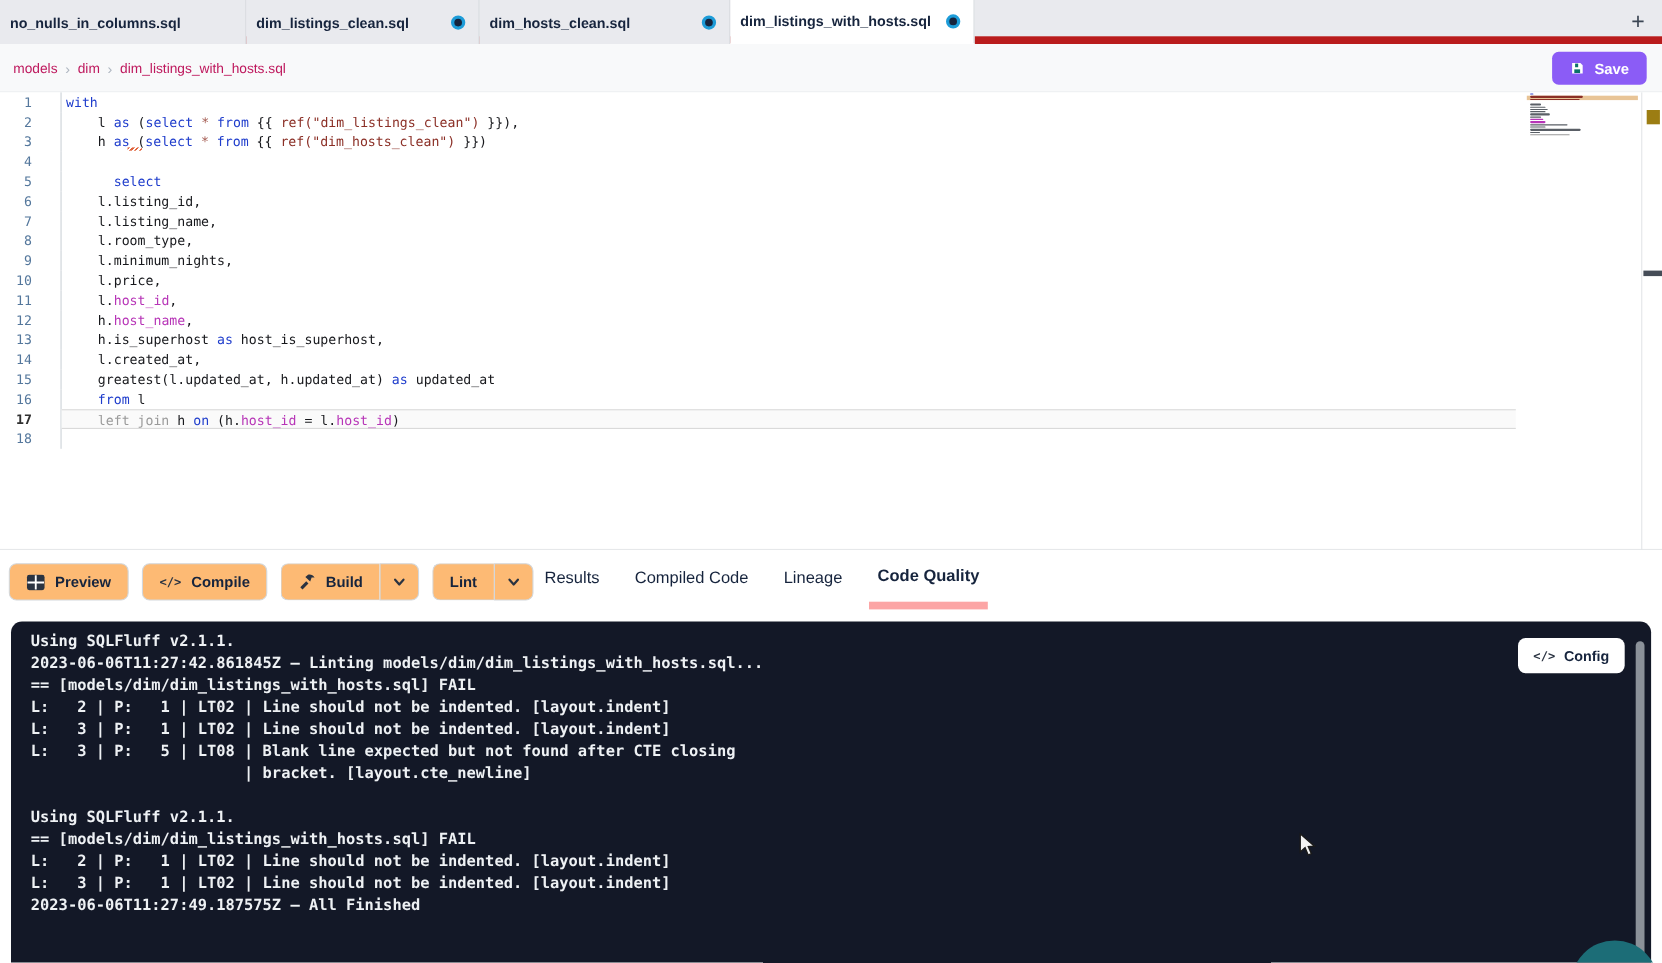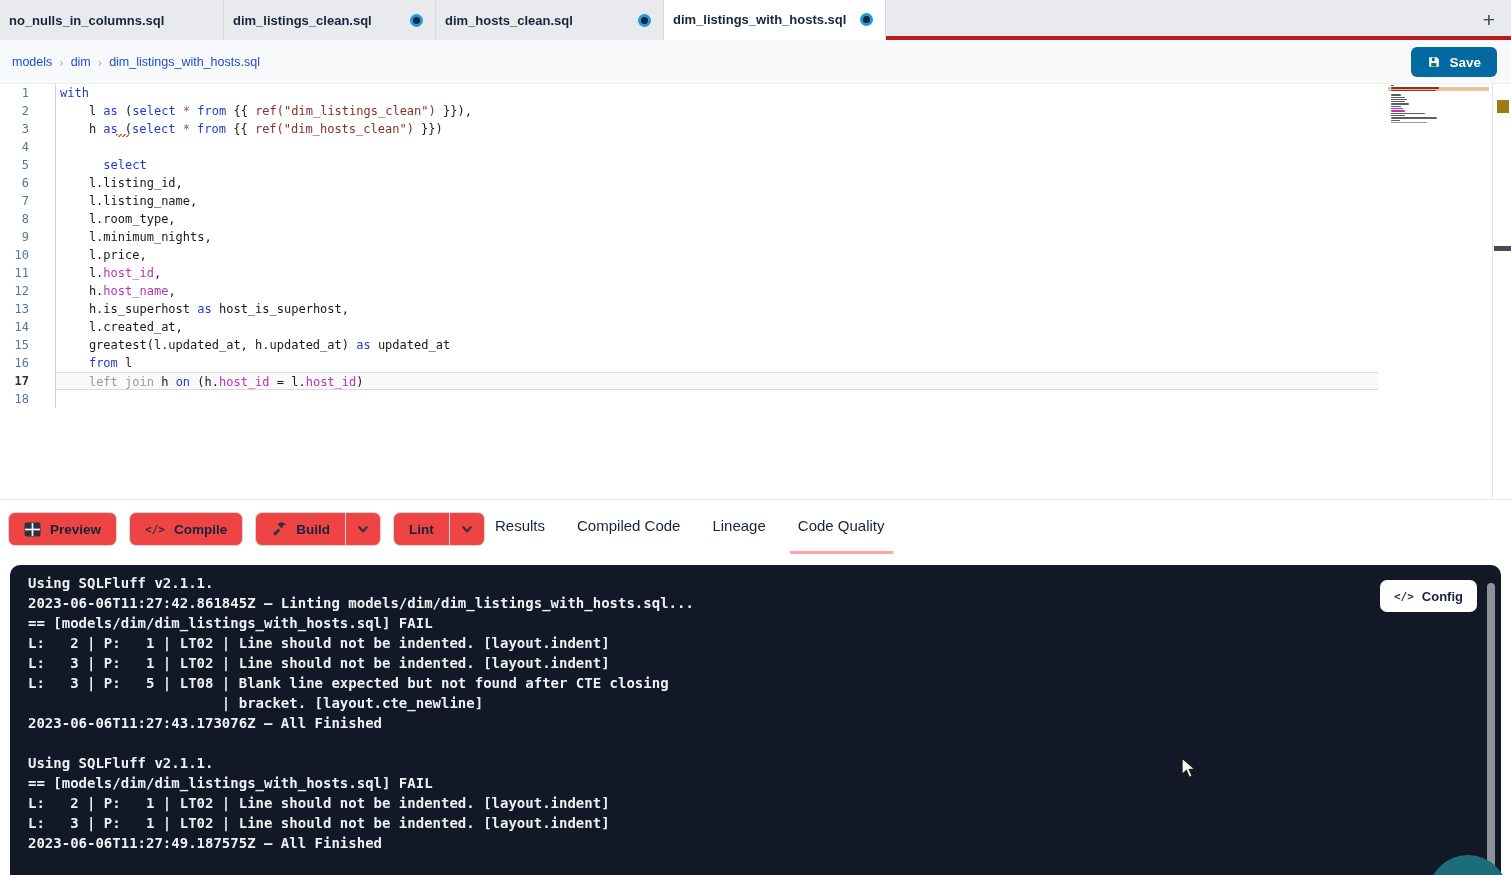--- a/index.html
+++ b/index.html
@@ -1,38 +1,38 @@
 <!DOCTYPE html>
 <html><head>
 <meta charset="utf-8">
 <style>
   * { margin:0; padding:0; box-sizing:border-box; }
   html,body { width:1511px; height:875px; overflow:hidden; background:#fff;
     font-family:"Liberation Sans", sans-serif; position:relative; }
 
   
   .tabbar { position:absolute; left:0; top:0; width:1511px; height:40px;
-    background:#e9eaee; border-bottom:4px solid #b91c1c; display:flex; }
+    background:#e9eaee; border-bottom:7px solid #b91c1c; display:flex; }
   .etab { height:40px; display:flex; align-items:center; justify-content:space-between;
     padding:0 12px 0 9px; border-right:1px solid #d6d9dd; background:#e9eaee; cursor:pointer; }
   .etab.active { background:#ffffff; border-bottom:1px solid #fff; }
   .etab-label { font-size:13px; font-weight:700; color:#16243d; white-space:nowrap; }
   .dot { width:13px; height:13px; border-radius:50%; background:#16243d;
     border:3.5px solid #1d9cd8; margin-left:10px; flex:0 0 auto; }
   .newtab { position:absolute; right:8px; top:6px; width:28px; height:28px;
     font-size:21px; color:#3c4654; display:flex; align-items:center; justify-content:center; cursor:pointer; }
 
   
   .crumbrow { position:absolute; left:0; top:40px; width:1511px; height:44px;
     background:#f8f9fa; border-bottom:1px solid #eceef0; }
   .crumbs { position:absolute; left:12px; top:0; height:44px; display:flex; align-items:center; gap:7px; }
-  .crumb { font-size:12.5px; color:#1d4ed8; cursor:pointer; }
+  .crumb { font-size:12.5px; color:#be185d; cursor:pointer; }
   .crumb-sep { font-size:13px; color:#aeb6c0; }
   .savebtn { position:absolute; right:14px; top:7px; height:30px; padding:0 16px;
-    background:#0369a1; border-radius:6px; display:flex; align-items:center; gap:8px;
+    background:#8b5cf6; border-radius:6px; display:flex; align-items:center; gap:8px;
     color:#fff; font-size:13.5px; font-weight:700; cursor:pointer; }
 
   
   .editor { position:absolute; left:0; top:84px; width:1511px; height:416px; background:#fff;
     border-bottom:1px solid #e6e8ea; }
   .code-line { display:flex; height:18px; line-height:18px;
     font-family:"DejaVu Sans Mono", monospace; font-size:12px; }
   .ln { width:56px; flex:0 0 56px; text-align:right; padding-right:26px;
     color:#54779c; border-right:1px solid #ccd2d8; }
   .src { padding-left:4px; white-space:pre; color:#17181c; }
@@ -55,29 +55,29 @@
   .mm-row { position:absolute; left:3px; height:1.4px; border-radius:1px; }
   .rgutter-sep { position:absolute; left:1492px; top:0; width:1px; height:416px; background:#e3e5e8; }
   .marker-yellow { position:absolute; left:1497px; top:16px; width:12px; height:13px; background:#9c7d13; }
   .marker-dark { position:absolute; left:1494px; top:162px; width:17px; height:5px; background:#454c57; }
 
   
   .panelbar { position:absolute; left:0; top:500px; width:1511px; height:58px; background:#fff; }
   .btnrow { position:absolute; left:8px; top:12px; display:flex; gap:12px; }
   .tbtn-group { display:flex; }
   .tbtn { height:34px; display:flex; align-items:center; gap:9px; padding:0 15px;
-    background:#ef4444; border:1px solid #d3d7db; border-radius:7px;
+    background:#fdba74; border:1px solid #d3d7db; border-radius:7px;
     font-size:13.5px; font-weight:700; color:#16243d; cursor:pointer; }
   .tbtn-group .tbtn.main { border-radius:7px 0 0 7px; border-right:none; }
   .tbtn-group .tbtn.chev { border-radius:0 7px 7px 0; padding:0 10px; border-left:1px solid #d3d7db; }
   .codeicon { font-family:"DejaVu Sans Mono", monospace; font-size:11px; font-weight:700; color:#2a3341; }
   .ptabs { position:absolute; left:487px; top:0; height:54px; display:flex; gap:16px; }
   .ptab { height:54px; display:flex; align-items:center; padding:0 8px; font-size:15px;
     color:#16243d; cursor:pointer; border-bottom:3px solid transparent; }
-  .ptab.active { border-bottom:3px solid #fca5a5; font-weight:400; }
+  .ptab.active { border-bottom:7px solid #fca5a5; font-weight:700; }
 
   
   .terminal { position:absolute; left:10px; top:565px; width:1491px; height:320px;
     background:#131827; border-radius:10px; overflow:hidden; }
   .term-lines { position:absolute; left:18px; top:8px; }
   .tline { font-family:"DejaVu Sans Mono", monospace; font-size:14px; line-height:20px;
     font-weight:700; color:#eef1f4; white-space:pre; }
   .configbtn { position:absolute; right:24px; top:15px; height:32px; padding:0 14px;
     background:#fff; border-radius:7px; display:flex; align-items:center; gap:8px;
     font-size:13px; font-weight:700; color:#16243d; cursor:pointer; }
@@ -329,21 +329,20 @@
 
 <div class="terminal">
   <div class="term-lines" id="termlines">
       <div class="tline">Using SQLFluff v2.1.1.</div>
       <div class="tline">2023-06-06T11:27:42.861845Z – Linting models/dim/dim_listings_with_hosts.sql...</div>
       <div class="tline">== [models/dim/dim_listings_with_hosts.sql] FAIL</div>
       <div class="tline">L:   2 | P:   1 | LT02 | Line should not be indented. [layout.indent]</div>
       <div class="tline">L:   3 | P:   1 | LT02 | Line should not be indented. [layout.indent]</div>
       <div class="tline">L:   3 | P:   5 | LT08 | Blank line expected but not found after CTE closing</div>
       <div class="tline">                       | bracket. [layout.cte_newline]</div>
-      <div class="tline">2023-06-06T11:27:43.173076Z – All Finished</div>
       <div class="tline"> </div>
       <div class="tline">Using SQLFluff v2.1.1.</div>
       <div class="tline">== [models/dim/dim_listings_with_hosts.sql] FAIL</div>
       <div class="tline">L:   2 | P:   1 | LT02 | Line should not be indented. [layout.indent]</div>
       <div class="tline">L:   3 | P:   1 | LT02 | Line should not be indented. [layout.indent]</div>
       <div class="tline">2023-06-06T11:27:49.187575Z – All Finished</div>
     </div>
   <div class="configbtn">
     <span class="codeicon">&lt;/&gt;</span>
     <span>Config</span>

